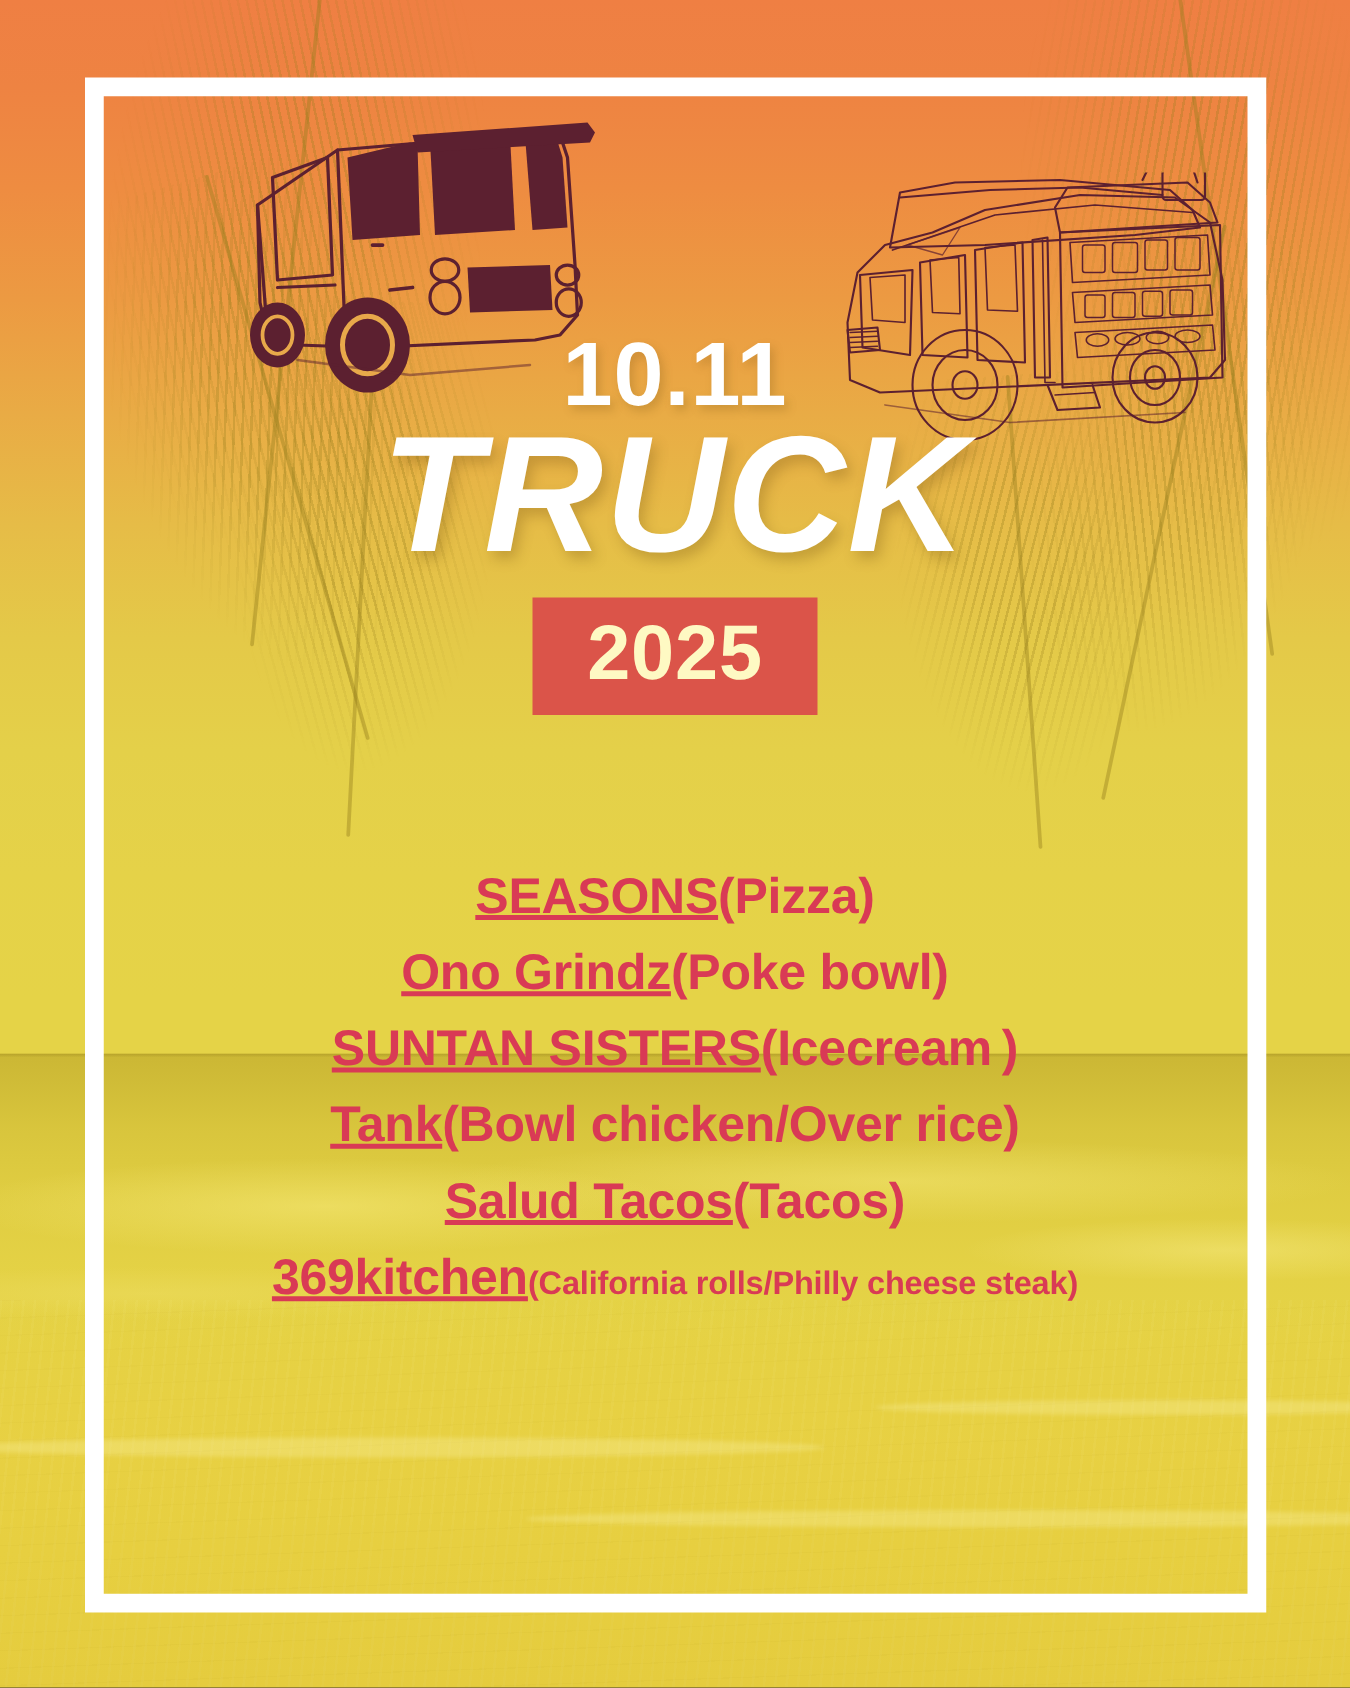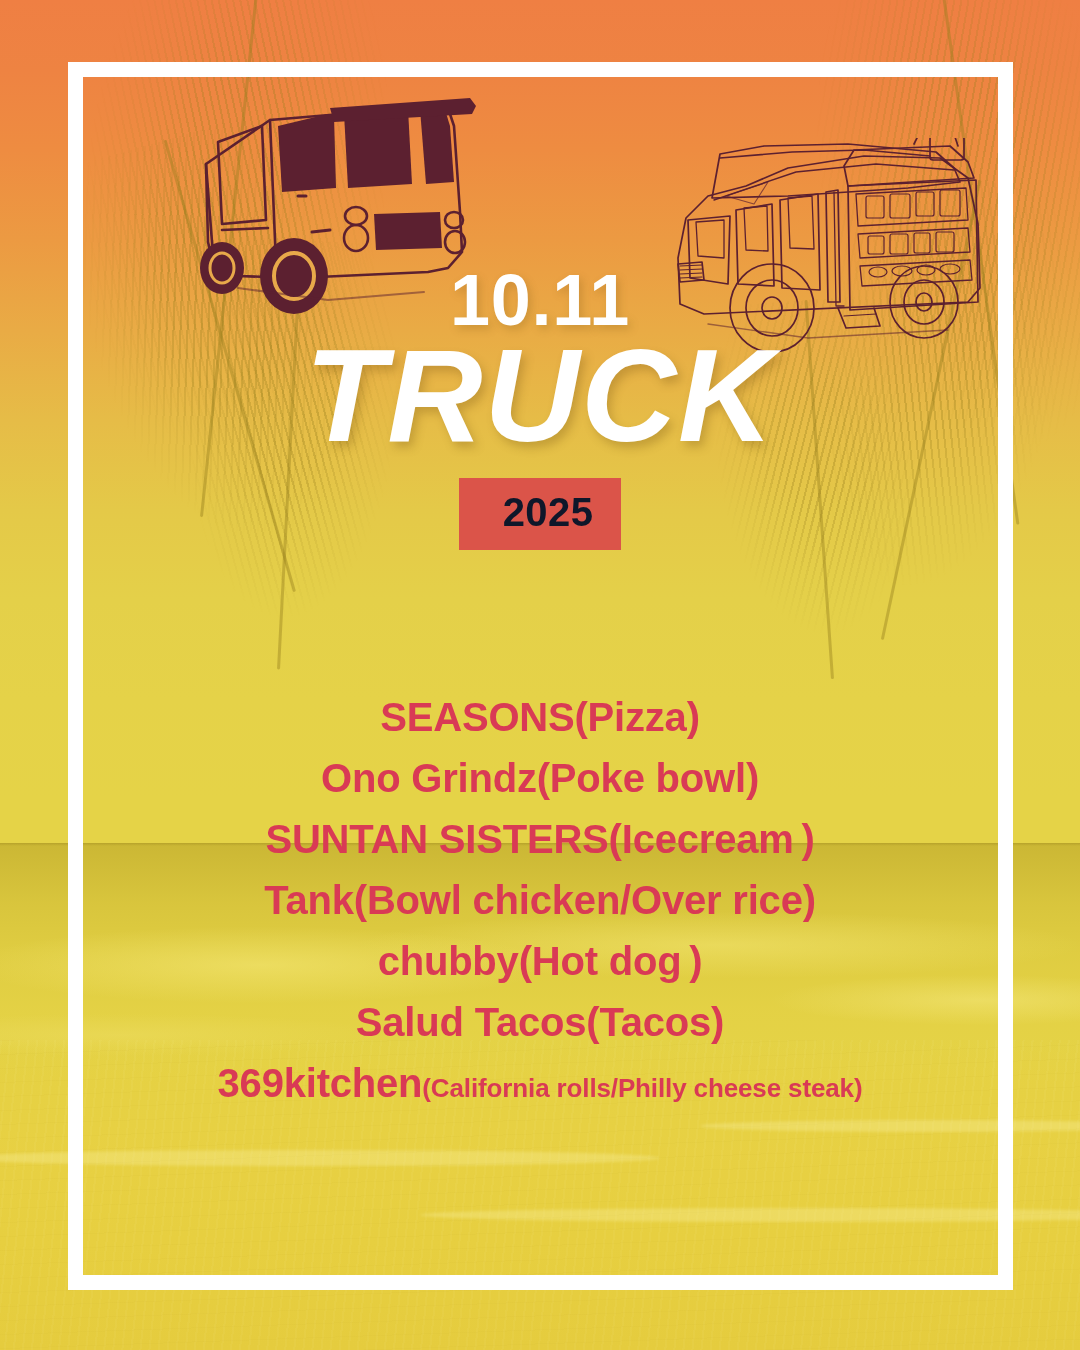--- a/index.html
+++ b/index.html
@@ -176,45 +176,46 @@
     letter-spacing: 0.01em;
     margin-top: 2px;
     text-shadow: 3px 4px 8px rgba(120,85,20,0.26);
   }
   .t-truck { font-size: 132px; margin-top: 2px; font-style: italic; }
 
   .badge-wrap { text-align: center; margin-top: 24px; }
   .badge {
     display: inline-block;
     background: #DB5449;
-    color: #0f172a;
-    font-weight: 700;
-    font-size: 40px;
+    color: #fef9c3;
+    font-weight: 700;
+    font-size: 62px;
     line-height: 1;
-    padding: 14px 28px 18px 44px;
+    padding: 14px 44px 18px 44px;
     letter-spacing: 0.01em;
   }
 
   
   .vendors {
     position: absolute;
     left: 0; top: 697px;
     width: 1080px;
     text-align: center;
   }
   .vrow {
     white-space: nowrap;
     color: #D93A55;
     line-height: 1.0;
     margin-bottom: 21px;
   }
   .vname {
     font-weight: 700;
     font-size: 40px;
     letter-spacing: -0.005em;
+    text-decoration: underline;
   }
   .vdesc {
     font-weight: 700;
     font-size: 40px;
     letter-spacing: -0.005em;
   }
   .vrow.small .vname { font-size: 40px; }
   .vrow.small .vdesc { font-size: 26px; font-weight: 700; }
 </style>
 </head>
@@ -351,18 +352,17 @@
     <div class="badge-wrap">
       <span class="badge">2025</span>
     </div>
   </div>
 
   <div class="vendors" id="vendor-list">
       <div class="vrow"><span class="vname">SEASONS</span><span class="vdesc">(Pizza)</span></div>
       <div class="vrow"><span class="vname">Ono Grindz</span><span class="vdesc">(Poke bowl)</span></div>
       <div class="vrow"><span class="vname">SUNTAN SISTERS</span><span class="vdesc">(Icecream )</span></div>
       <div class="vrow"><span class="vname">Tank</span><span class="vdesc">(Bowl chicken/Over rice)</span></div>
-      <div class="vrow"><span class="vname">chubby</span><span class="vdesc">(Hot dog )</span></div>
       <div class="vrow"><span class="vname">Salud Tacos</span><span class="vdesc">(Tacos)</span></div>
       <div class="vrow small"><span class="vname">369kitchen</span><span class="vdesc">(California rolls/Philly cheese steak)</span></div>
     </div>
 
 </div>
 
 </body></html>

